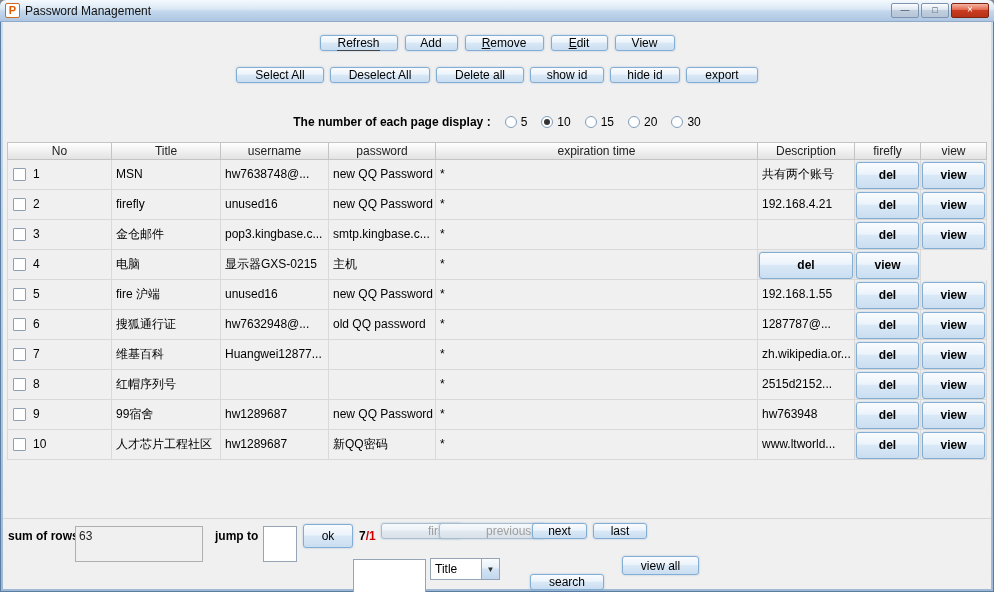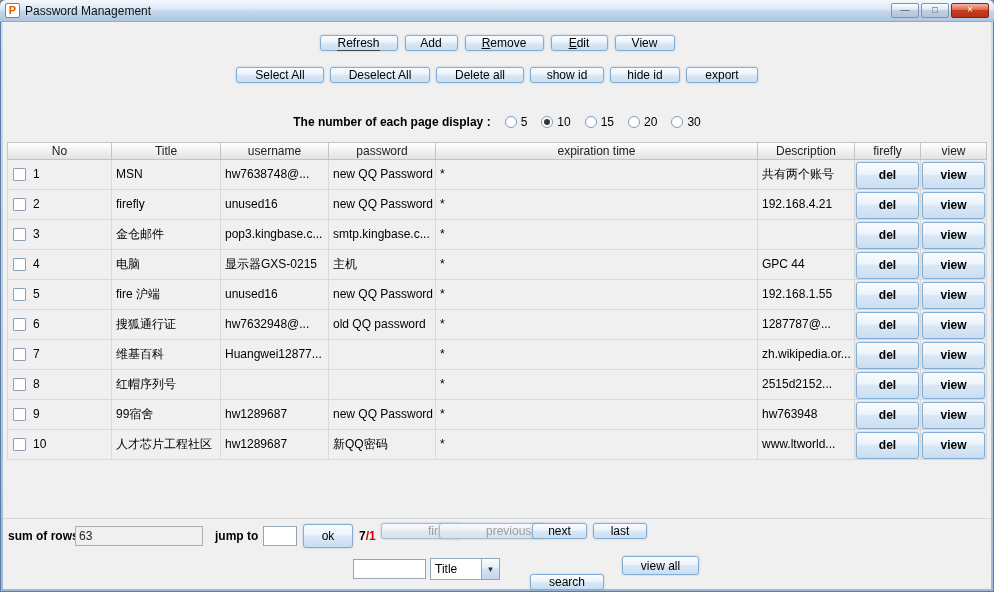--- a/index.html
+++ b/index.html
@@ -75,21 +75,21 @@
   }
   .td:first-child { border-left:1px solid #d9d9d9; }
   .td.c-no { display:flex; align-items:center; gap:7px; padding-left:5px; }
   .cb { width:13px; height:13px; border:1px solid #8da0b5; background:#fff; border-radius:1px; flex:0 0 auto; cursor:pointer; }
   .td.c-btn { padding:1px;font-weight:bold; }
   .cellbtn { width:100%; height:100%; padding:0; }
   
   .pagebar { position:absolute; left:0; right:0; top:496px; height:38px; border-top:1px solid #d6d6d6; }
   .pagebar .b-lbl { position:absolute; font-weight:bold; top:10px; }
   .field {
-    position:absolute; height:20px; border:1px solid #96a5b5; background:#fff;
+    position:absolute; height:36px; border:1px solid #96a5b5; background:#fff;
     line-height:18px; padding:0 3px; overflow:hidden; white-space:nowrap;
   }
   .field.readonly { background:#f0f0f0; border-color:#aeaeae; color:#222; }
   .page-ind { position:absolute; left:356px; top:10px; font-weight:bold; }
   .page-ind .cur { color:#cc0000; }
   
   .searchbar { position:absolute; left:0; right:0; top:534px; height:30px; }
   .combo {
     position:absolute; left:427px; top:2px; width:70px; height:22px;
     border:1px solid #96a5b5; background:#fff; display:flex; cursor:pointer;
@@ -237,21 +237,20 @@
 
       <div class="trow">
         <div class="td c-no">
             <span class="cb"></span>
             <span>4</span>
           </div>
         <div class="td">电脑</div>
         <div class="td">显示器GXS-0215</div>
         <div class="td">主机</div>
         <div class="td">*</div>
-        <div class="td">GPC 44</div>
         <div class="td c-btn"><div class="btn cellbtn">del</div></div>
         <div class="td c-btn"><div class="btn cellbtn">view</div></div>
       </div>
 
       <div class="trow">
         <div class="td c-no">
             <span class="cb"></span>
             <span>5</span>
           </div>
         <div class="td">fire 沪端</div>

